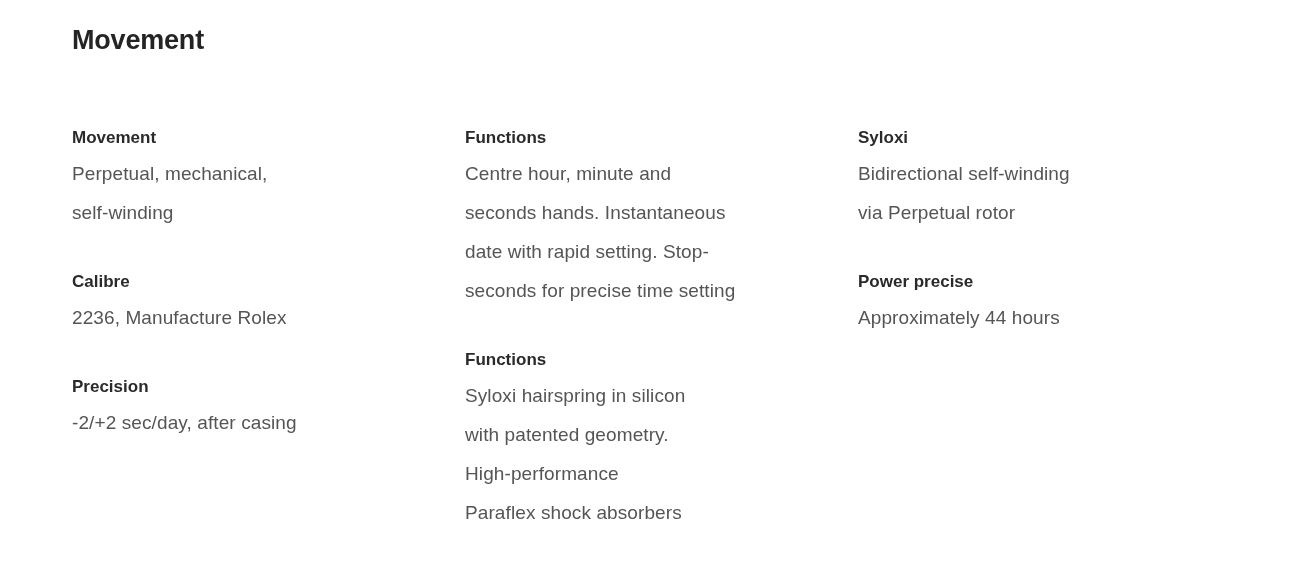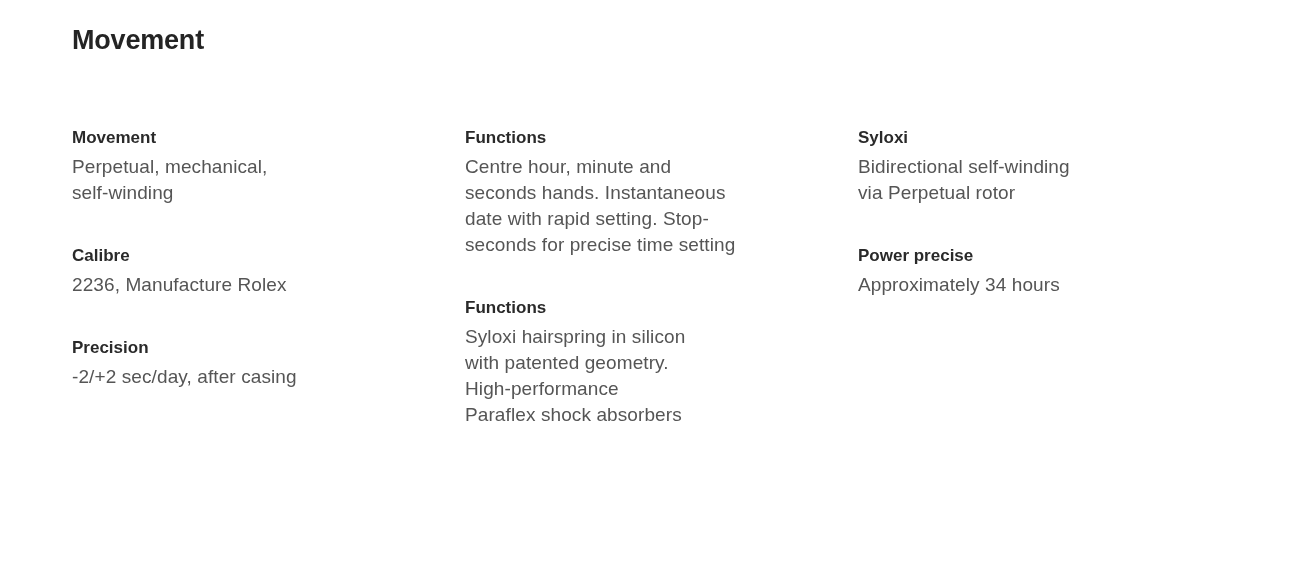--- a/index.html
+++ b/index.html
@@ -66,21 +66,21 @@
     color: #2a2a2a;
     line-height: 24px;
     letter-spacing: 0px;
     margin: 0 0 4px 0;
   }
 
   .spec-value {
     font-size: 19px;
     font-weight: normal;
     color: #555555;
-    line-height: 26px;
+    line-height: 39px;
     letter-spacing: 0.1px;
     margin: 0;
     white-space: pre-line;
   }
 </style>
 </head>
 <body>
 
 <div class="page">
 
@@ -122,18 +122,18 @@
     </div>
 
     <div class="column">
       <div class="spec-block">
         <div class="spec-label">Syloxi</div>
         <div class="spec-value">Bidirectional self-winding
 via Perpetual rotor</div>
       </div>
       <div class="spec-block">
         <div class="spec-label">Power precise</div>
-        <div class="spec-value">Approximately 34 hours</div>
+        <div class="spec-value">Approximately 44 hours</div>
       </div>
     </div>
 
   </div>
 </div>
 
 </body></html>

